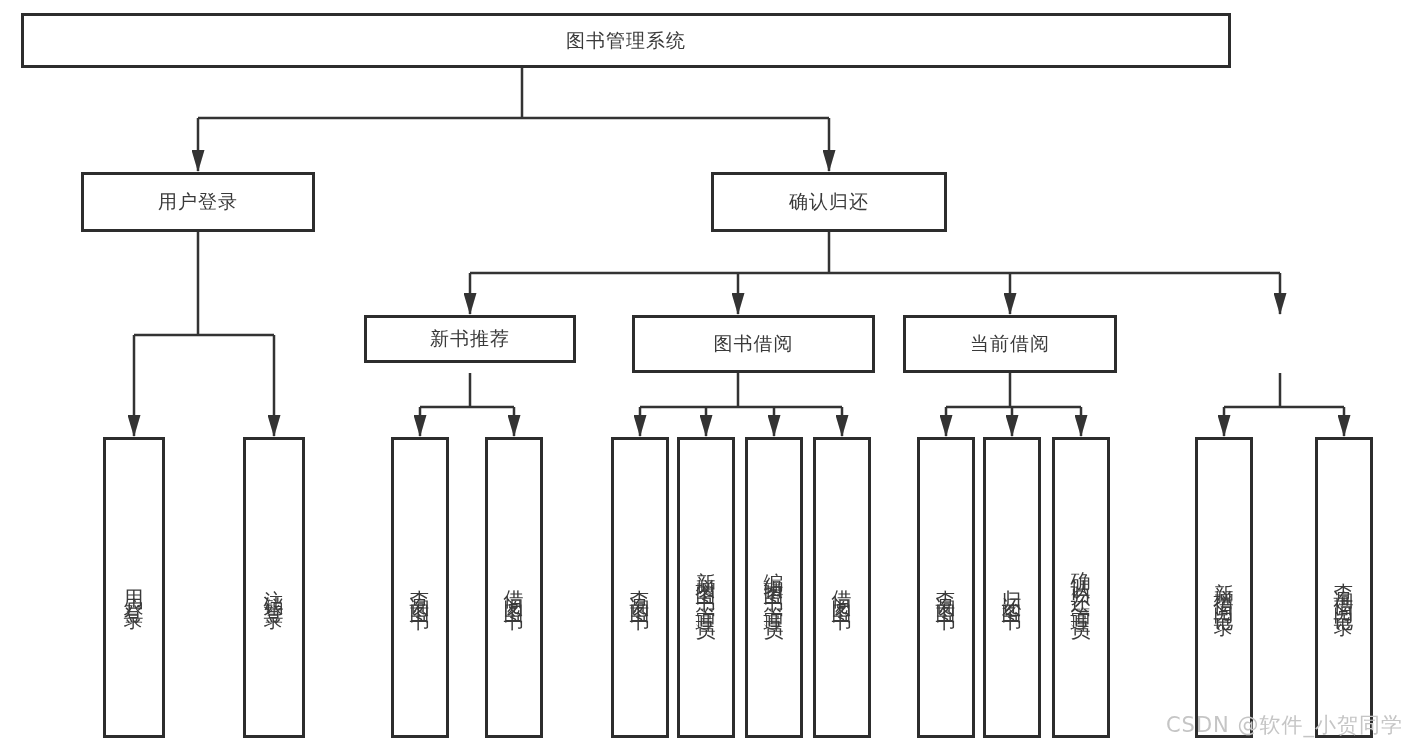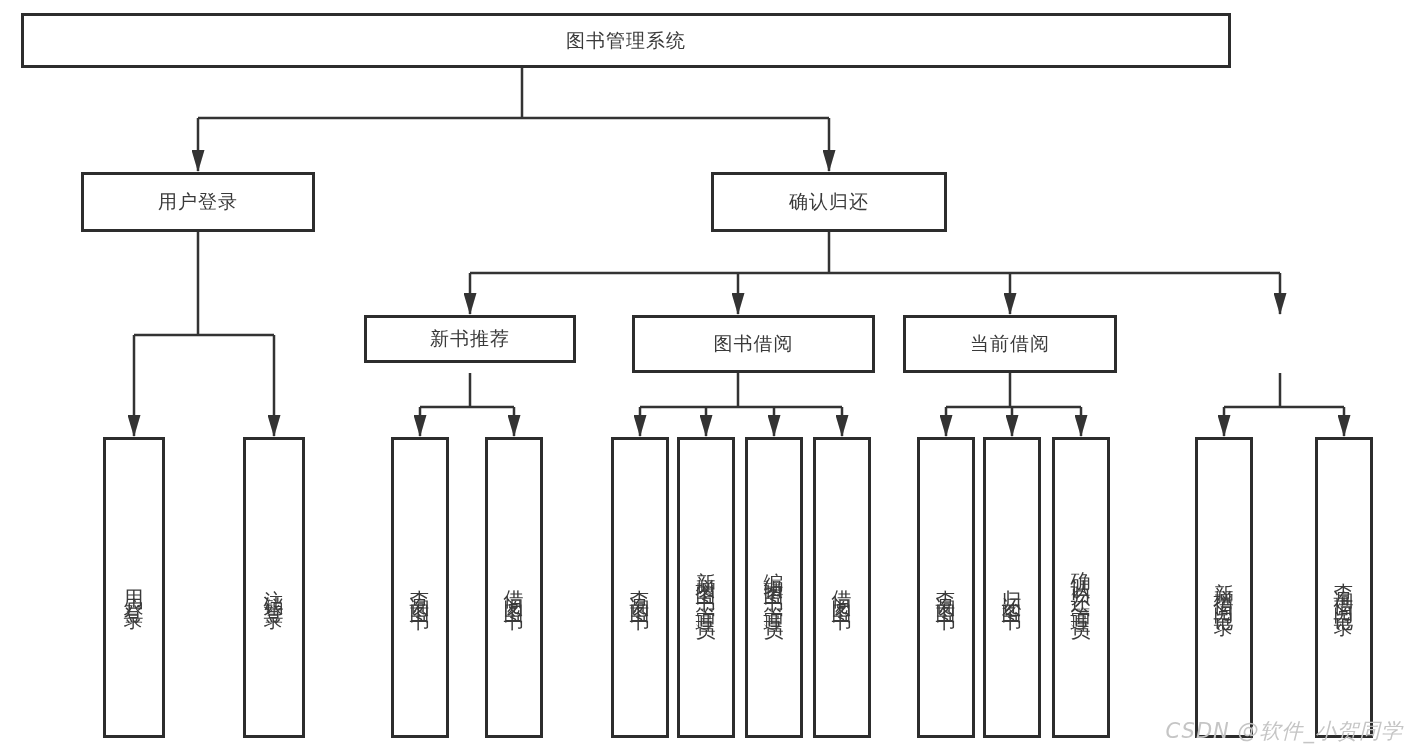--- a/index.html
+++ b/index.html
@@ -12,22 +12,22 @@
     position:absolute;box-sizing:border-box;background:#ffffff;
     border:3px solid #2d2d2d;display:flex;align-items:center;justify-content:center;
     z-index:1;
   }
   .hlabel{font-size:19px;letter-spacing:1px;color:#3a3a3a;white-space:nowrap;}
   .vlabel{
     writing-mode:vertical-rl;text-orientation:mixed;
     font-size:20px;line-height:1;letter-spacing:7px;color:#3a3a3a;white-space:nowrap;
   }
   .watermark{
-    position:absolute;right:2px;bottom:2px;z-index:3;
-    font-size:21px;color:#c5c5c5;letter-spacing:1px;white-space:nowrap;font-style:italic;
+    position:absolute;right:2px;bottom:8px;z-index:3;
+    font-size:21px;color:#c5c5c5;letter-spacing:1px;white-space:nowrap;
   }
 </style>
 </head>
 <body>
 
 <div class="canvas">
 
   <svg class="wires" width="1405" height="747" viewBox="0 0 1405 747">
     <defs>
       <marker id="arrow" viewBox="0 0 22 13" refX="21" refY="6.5" markerWidth="22" markerHeight="13" markerUnits="userSpaceOnUse" orient="auto">

